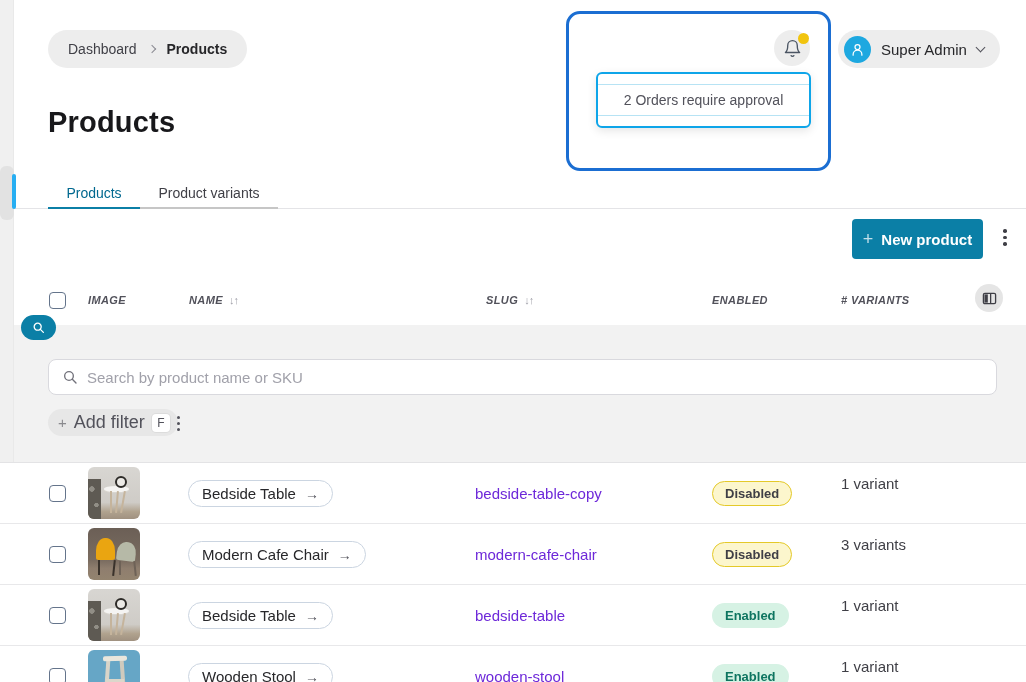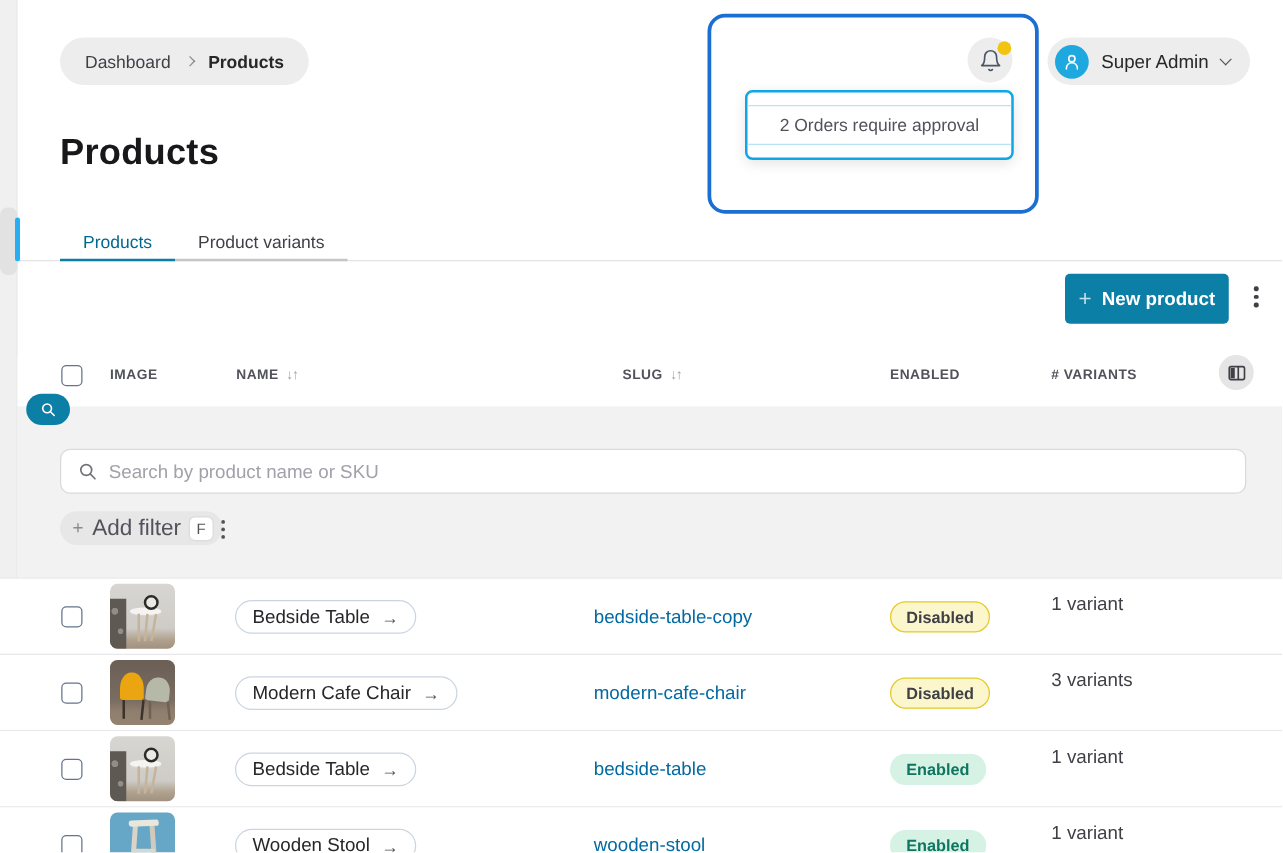--- a/index.html
+++ b/index.html
@@ -43,28 +43,28 @@
   .tab-underline-inactive { position:absolute; left:126px; bottom:-1px; width:138px; height:2px; background:#c6c6c6; }
 
   
   .new-product-btn { position:absolute; left:852px; top:219px; width:131px; height:40px; background:#0b7fa6; border:none; border-radius:4px; color:#fff; font-size:15px; font-weight:700; display:flex; align-items:center; justify-content:center; gap:8px; cursor:pointer; font-family:inherit; }
   .new-product-btn .plus { font-size:18px; font-weight:400; color:#c3dfea; }
   .kebab { display:flex; flex-direction:column; gap:3px; align-items:center; cursor:pointer; }
   .kebab i { width:3.5px; height:3.5px; border-radius:50%; background:#3f3f46; }
   .kebab-toolbar { position:absolute; left:1003px; top:229px; }
 
   
-  .thead { position:absolute; left:14px; top:284px; width:1012px; height:41px; background:#fff; }
+  .thead { position:absolute; left:14px; top:284px; width:1012px; height:41px; background:#fff;font-style:italic; }
   .checkbox { width:17px; height:17px; border:1.6px solid #64748b; border-radius:4px; background:#fff; cursor:pointer; }
   .thead .checkbox { position:absolute; left:35px; top:8px; }
   .th { position:absolute; top:10px; font-size:11px; font-weight:700; letter-spacing:.4px; color:#52525b; display:flex; align-items:center; gap:6px; }
   .th .sort { font-size:11px; color:#a1a1aa; font-weight:400; letter-spacing:-1px; }
   .th-image { left:74px; }
   .th-name { left:175px; cursor:pointer; }
-  .th-slug { left:484px; cursor:pointer; }
+  .th-slug { left:472px; cursor:pointer; }
   .th-enabled { left:698px; }
   .th-variants { left:827px; }
   .col-settings { position:absolute; left:961px; top:0; width:28px; height:28px; border-radius:50%; background:#e5e5e5; display:flex; align-items:center; justify-content:center; cursor:pointer; }
 
   
   .search-toggle { position:absolute; left:21px; top:315px; width:35px; height:25px; border-radius:13px; background:#0b7fa6; display:flex; align-items:center; justify-content:center; z-index:6; cursor:pointer; }
 
   
   .filter-panel { position:absolute; left:14px; top:325px; width:1012px; height:137px; background:#f2f2f2; }
   .search-box { position:absolute; left:34px; top:34px; width:949px; height:36px; background:#fff; border:1px solid #d9d9de; border-radius:8px; display:flex; align-items:center; }
@@ -80,21 +80,21 @@
 
   
   .rows { position:absolute; left:0; top:462px; width:1026px; border-top:1px solid #e3e3e5; }
   .row { position:relative; height:61px; background:#fff; border-bottom:1px solid #e8e8ea; }
   .row .checkbox { position:absolute; left:49px; top:22px; }
   .thumb { position:absolute; left:88px; top:4px; width:52px; height:52px; border-radius:6px; overflow:hidden; }
   .thumb div { position:absolute; }
   .name-pill { position:absolute; left:188px; top:17px; height:27px; display:inline-flex; align-items:center; gap:9px; border:1px solid #cbd5e1; border-radius:14px; padding:4px 13px; background:#fff; cursor:pointer; }
   .name-pill .nm { font-size:15px; color:#27272a; }
   .name-pill .arr { font-size:14px; color:#52525b; }
-  .slug { position:absolute; left:475px; top:22px; font-size:15px; color:#0369a1; }
+  .slug { position:absolute; left:475px; top:22px; font-size:15px; color:#6d28d9; }
   .badge { position:absolute; left:712px; top:18px; height:25px; display:inline-flex; align-items:center; border-radius:13px; padding:0 12px; font-size:13px; font-weight:700; }
   .badge--disabled { background:#fcf6cd; border:1.5px solid #e4c929; color:#3f3f46; }
   .badge--enabled { background:#d6f2e4; border:1.5px solid transparent; color:#0e7560; }
   .variants { position:absolute; left:841px; top:12px; font-size:15px; color:#3f3f46; }
 
   
   .thumb-bedside { background:linear-gradient(180deg,#d8d6d2 0%,#cfccc7 68%,#b3a untrue 0) }
   .thumb-bedside { background:linear-gradient(180deg,#d8d6d2 0%,#cfccc7 68%,#b0a28e 86%,#a09180 100%); }
   .tb-fabric { left:0; top:24%; width:25%; height:76%; background:radial-gradient(circle at 30% 25%, #918e86 2.5px, transparent 3px), radial-gradient(circle at 65% 65%, #918e86 2px, transparent 2.5px), #5e5a53; }
   .tb-top { left:31%; top:37%; width:47%; height:11%; background:#f5f4f2; border-radius:50%; box-shadow:0 1px 0 #d9d6d0; }

